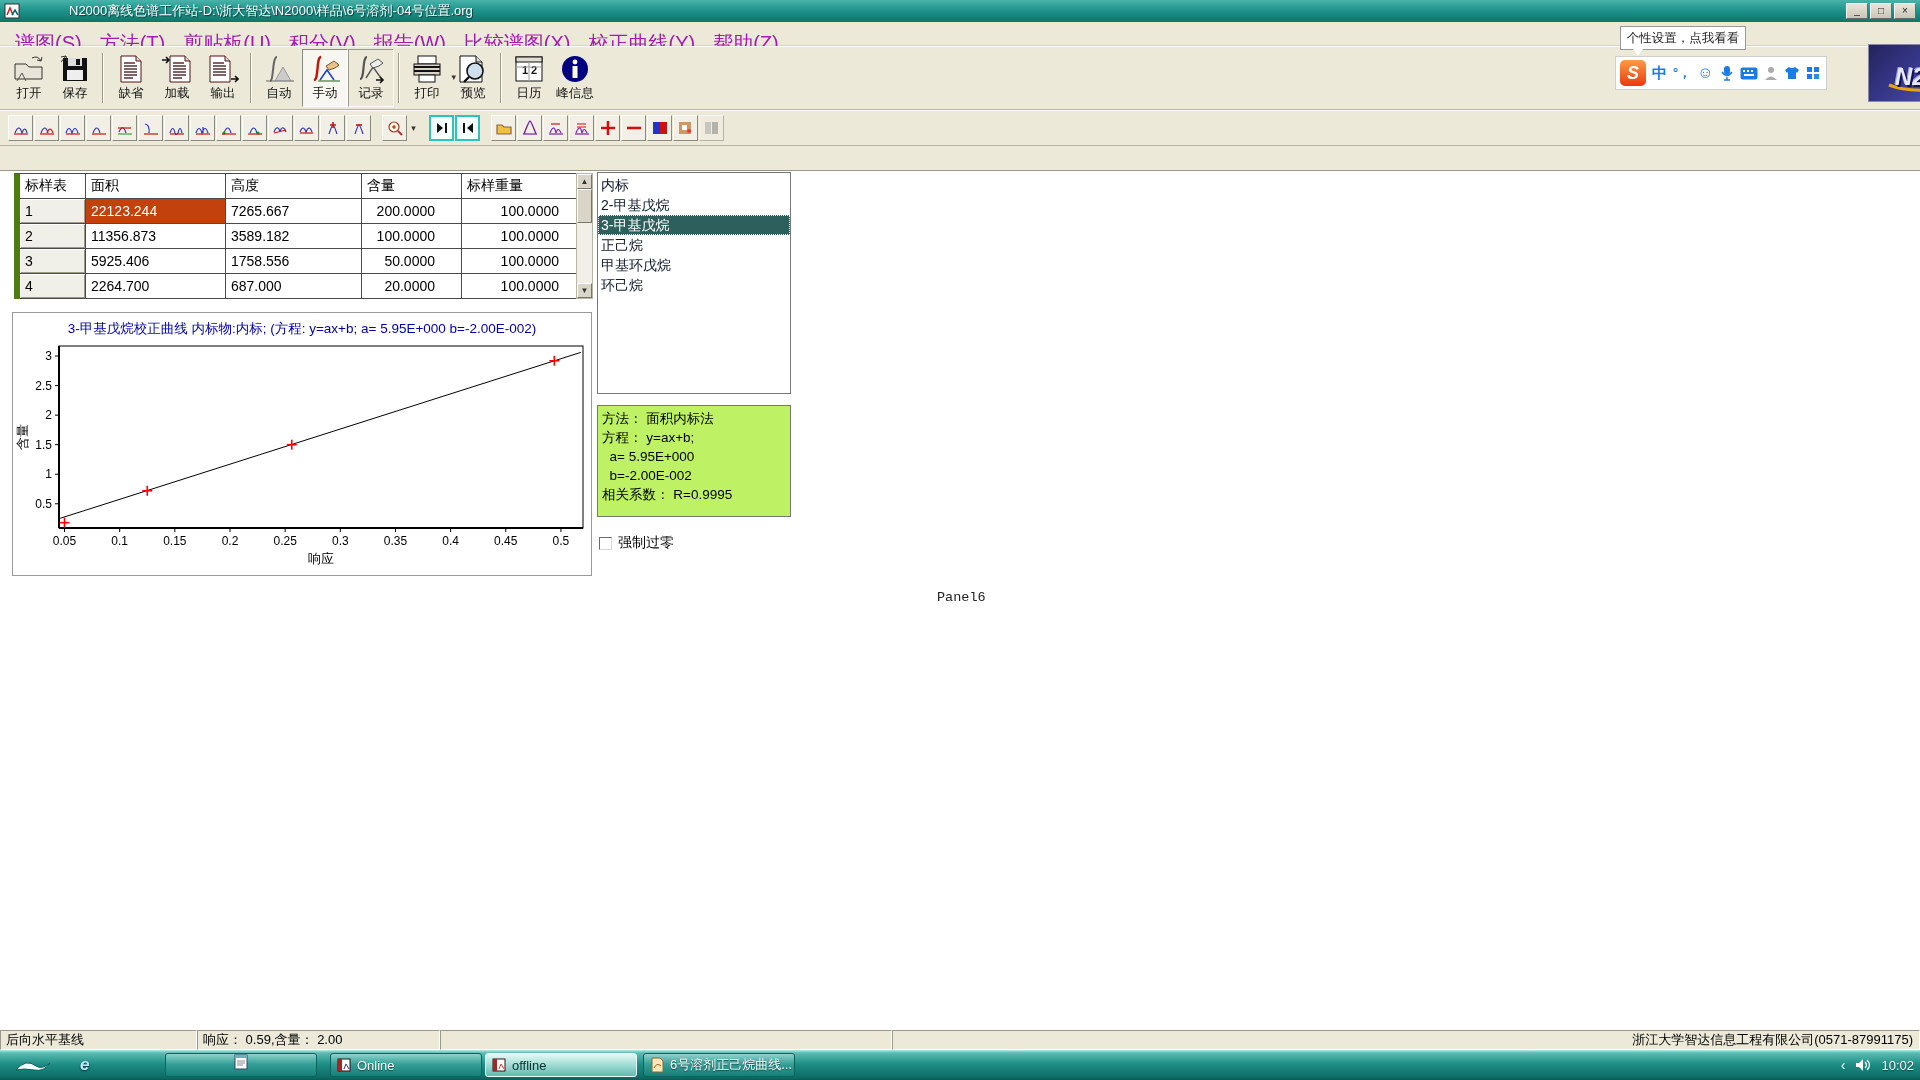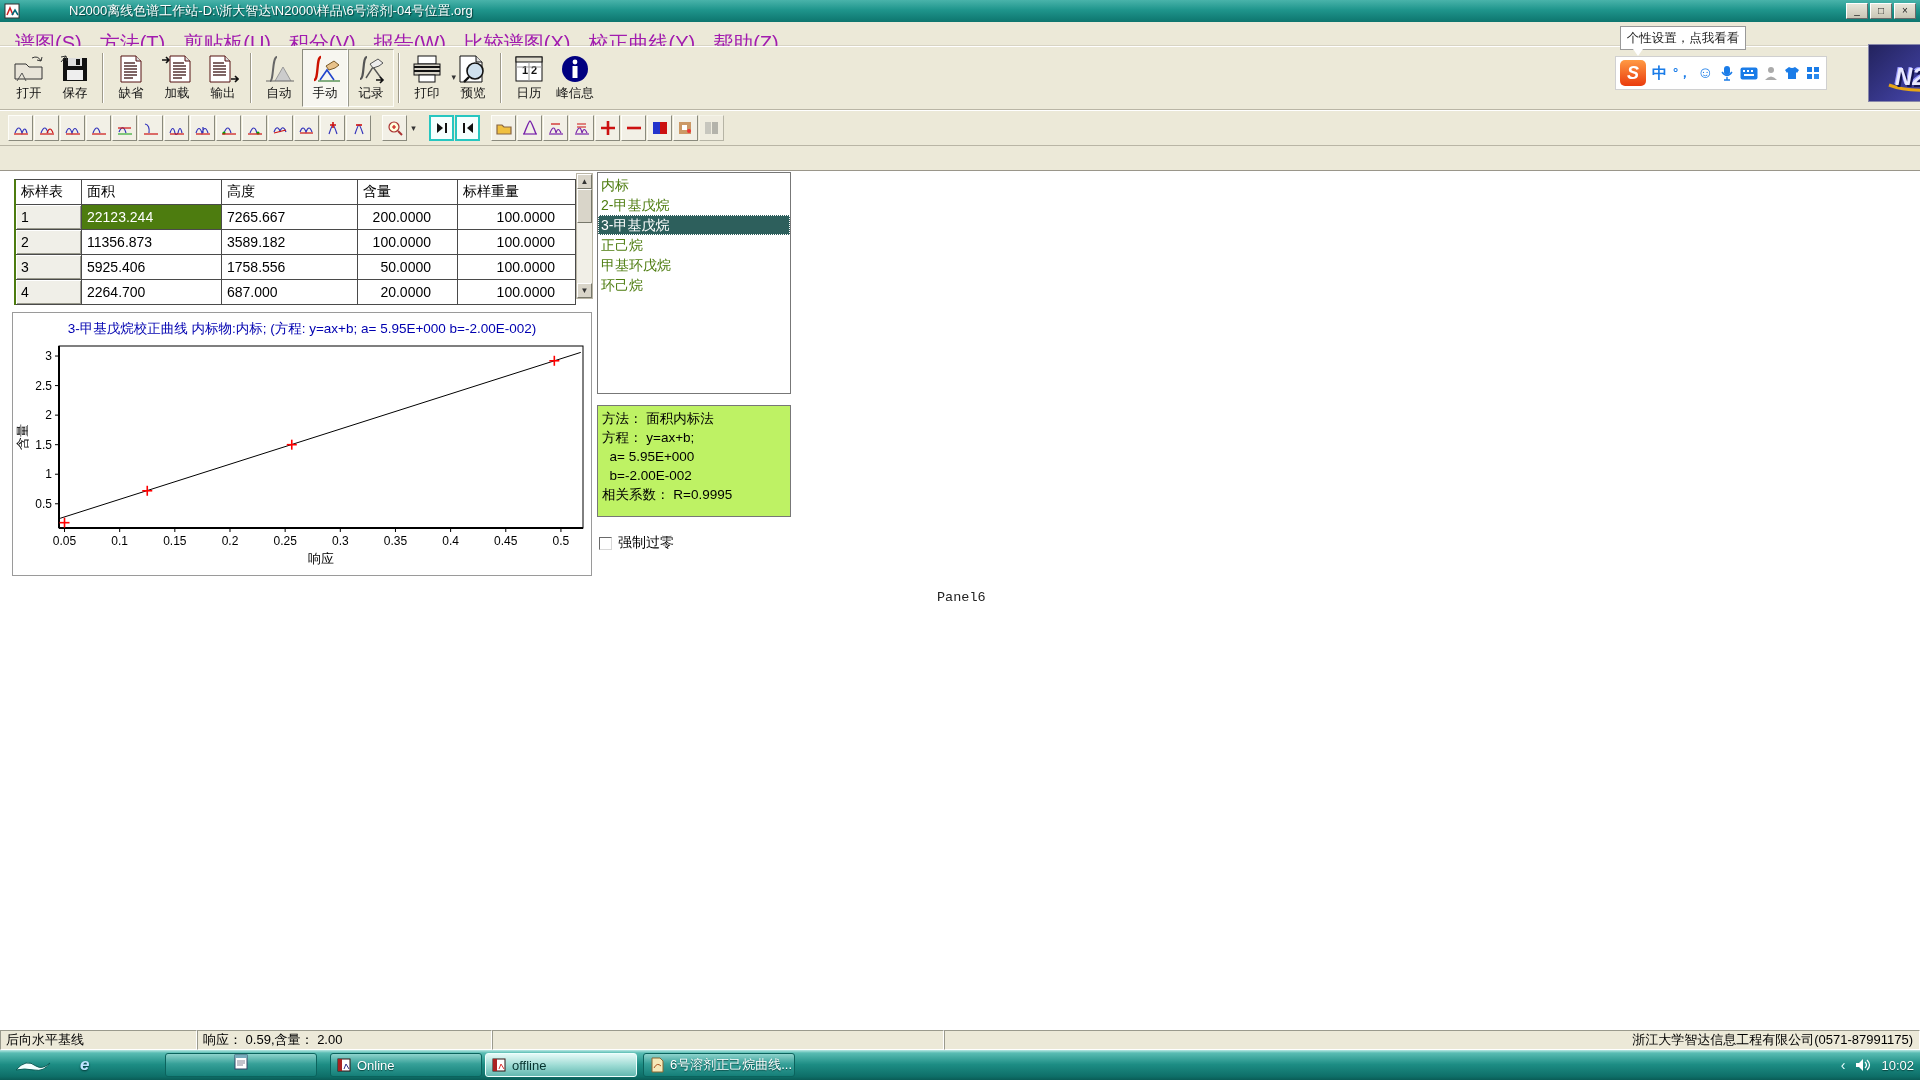--- a/index.html
+++ b/index.html
@@ -39,56 +39,56 @@
   .sbtn.disabled{opacity:.55;}
   .sgap{width:10px;}
   .sdrop{width:11px;height:26px;font-size:9px;color:#333;display:flex;align-items:center;justify-content:center;}
   
   .tabbar{position:absolute;left:0;top:146px;width:1920px;height:24px;background:#ece9d8;display:flex;align-items:stretch;padding-left:2px;}
   .tab{font-size:14px;color:#111;padding:3px 14px 0 14px;border-right:1px solid #9e9a8a;white-space:nowrap;}
   .tab.sel{border:1px solid #555;background:#f4f2ea;margin:1px 4px;padding-top:2px;}
   
   .workspace{position:absolute;left:0;top:170px;width:1920px;height:860px;background:#fff;border-top:1px solid #9a968a;}
   
-  .tbl{position:absolute;left:14px;top:8px;border-top:1px solid #4a4a4a;border-left:2px solid #4d7c0f;}
+  .tbl{position:absolute;left:14px;top:2px;border-top:1px solid #4a4a4a;border-left:6px solid #4d7c0f;}
   .trow{display:flex;}
   .tcell{height:25px;font-size:14px;color:#000;border-right:1px solid #4a4a4a;border-bottom:1px solid #4a4a4a;
     display:flex;align-items:center;padding:0 5px;background:#fff;overflow:hidden;white-space:nowrap;}
   .c0{width:66px;}.c1{width:140px;}.c2{width:136px;}.c3{width:100px;justify-content:flex-end;padding-right:26px;}
   .c4{width:118px;justify-content:flex-end;padding-right:20px;}
   .tcell.hdr{justify-content:flex-start;padding-left:5px;}
   .tcell.rowhdr{background:#f0efe8;border-right:1px solid #4a4a4a;
     box-shadow:inset 1px 1px 0 #fff, inset -1px -1px 0 #9a9a8d;}
-  .tcell.selcell{background:#4d7c0f;color:#fff;}
+  .tcell.selcell{background:#c2410c;color:#fff;}
   
   .vscroll{position:absolute;left:576px;top:2px;width:17px;height:126px;background:#f1efe7;border:1px solid #b9b5a5;}
   .varrow{position:absolute;left:0;width:15px;height:15px;background:#d9d5c9;border:1px solid;
     border-color:#fff #77776b #77776b #fff;font-size:8px;text-align:center;line-height:13px;color:#333;}
   .vthumb{position:absolute;left:0;top:15px;width:15px;height:34px;background:#d9d5c9;border:1px solid;
     border-color:#fff #77776b #77776b #fff;}
   
   .chart-panel{position:absolute;left:12px;top:141px;width:580px;height:264px;border:1px solid #9a9a9a;background:#fff;}
   .chart-title{margin-top:7px;text-align:center;font-size:13.5px;color:#0000b0;white-space:nowrap;}
   
   .listbox{position:absolute;left:597px;top:1px;width:194px;height:222px;background:#fff;
     border:1px solid #777;padding:2px 0 0 0;overflow:hidden;}
-  .litem{font-size:14px;color:#4d7c0f;height:20px;line-height:20px;padding:0 3px;white-space:nowrap;}
+  .litem{font-size:14px;color:#0f172a;height:20px;line-height:20px;padding:0 3px;white-space:nowrap;}
   .litem.sel{background:#2d5f5c;color:#fff;outline:1px dotted #fff;outline-offset:-1px;}
   .methodbox{position:absolute;left:597px;top:234px;width:194px;height:112px;background:#bef264;border:1px solid #777;
     padding:3px 4px;}
   .mline{font-size:13.5px;color:#000;line-height:19px;white-space:pre;}
   .forcezero{position:absolute;left:599px;top:363px;display:flex;align-items:center;gap:6px;}
   .cbox{width:13px;height:13px;background:#fff;border:1px solid;border-color:#6a6a6a #d8d8d8 #d8d8d8 #6a6a6a;}
   .forcezero .cl{font-size:14px;color:#000;}
   .panel6{position:absolute;left:937px;top:419px;font-size:13.5px;color:#222;font-family:Liberation Mono, monospace;}
   
   .statusbar{position:absolute;left:0;top:1030px;width:1920px;height:20px;background:#ece9d8;display:flex;}
   .sseg{height:20px;border:1px solid;border-color:#9a9a8d #fff #fff #9a9a8d;font-size:13px;color:#000;
     display:flex;align-items:center;padding:0 5px;white-space:nowrap;overflow:hidden;}
-  .sseg.s1{width:197px;}.sseg.s2{width:295px;}.sseg.s3{width:452px;}
+  .sseg.s1{width:197px;}.sseg.s2{width:243px;}.sseg.s3{width:452px;}
   .sseg.s4{flex:1;justify-content:flex-end;padding-right:6px;}
   
   .taskbar{position:absolute;left:0;top:1050px;width:1920px;height:30px;
     background:linear-gradient(180deg,#b8e8e3 0%,#59bcb3 10%,#1d8d84 48%,#0e6f68 88%,#0a5c56 100%);}
   .qlaunch{position:absolute;left:8px;top:2px;width:150px;height:26px;display:flex;align-items:center;gap:14px;padding-left:6px;}
   .taskbtn{position:absolute;top:3px;height:24px;width:152px;border-radius:3px;color:#fff;font-size:13px;
     background:linear-gradient(180deg,#8fd4cd 0%,#36a098 45%,#157f78 100%);border:1px solid #0b635d;
     display:flex;align-items:center;gap:5px;padding:0 6px;white-space:nowrap;overflow:hidden;text-shadow:0 1px 1px #064540;}
   .taskbtn.active{background:linear-gradient(180deg,#e6f9f7 0%,#9fdcd5 50%,#63b8b0 100%);border:1px solid #ecfffd;}
   .tray-right{position:absolute;right:6px;top:0;height:30px;display:flex;align-items:center;gap:10px;color:#fff;}

